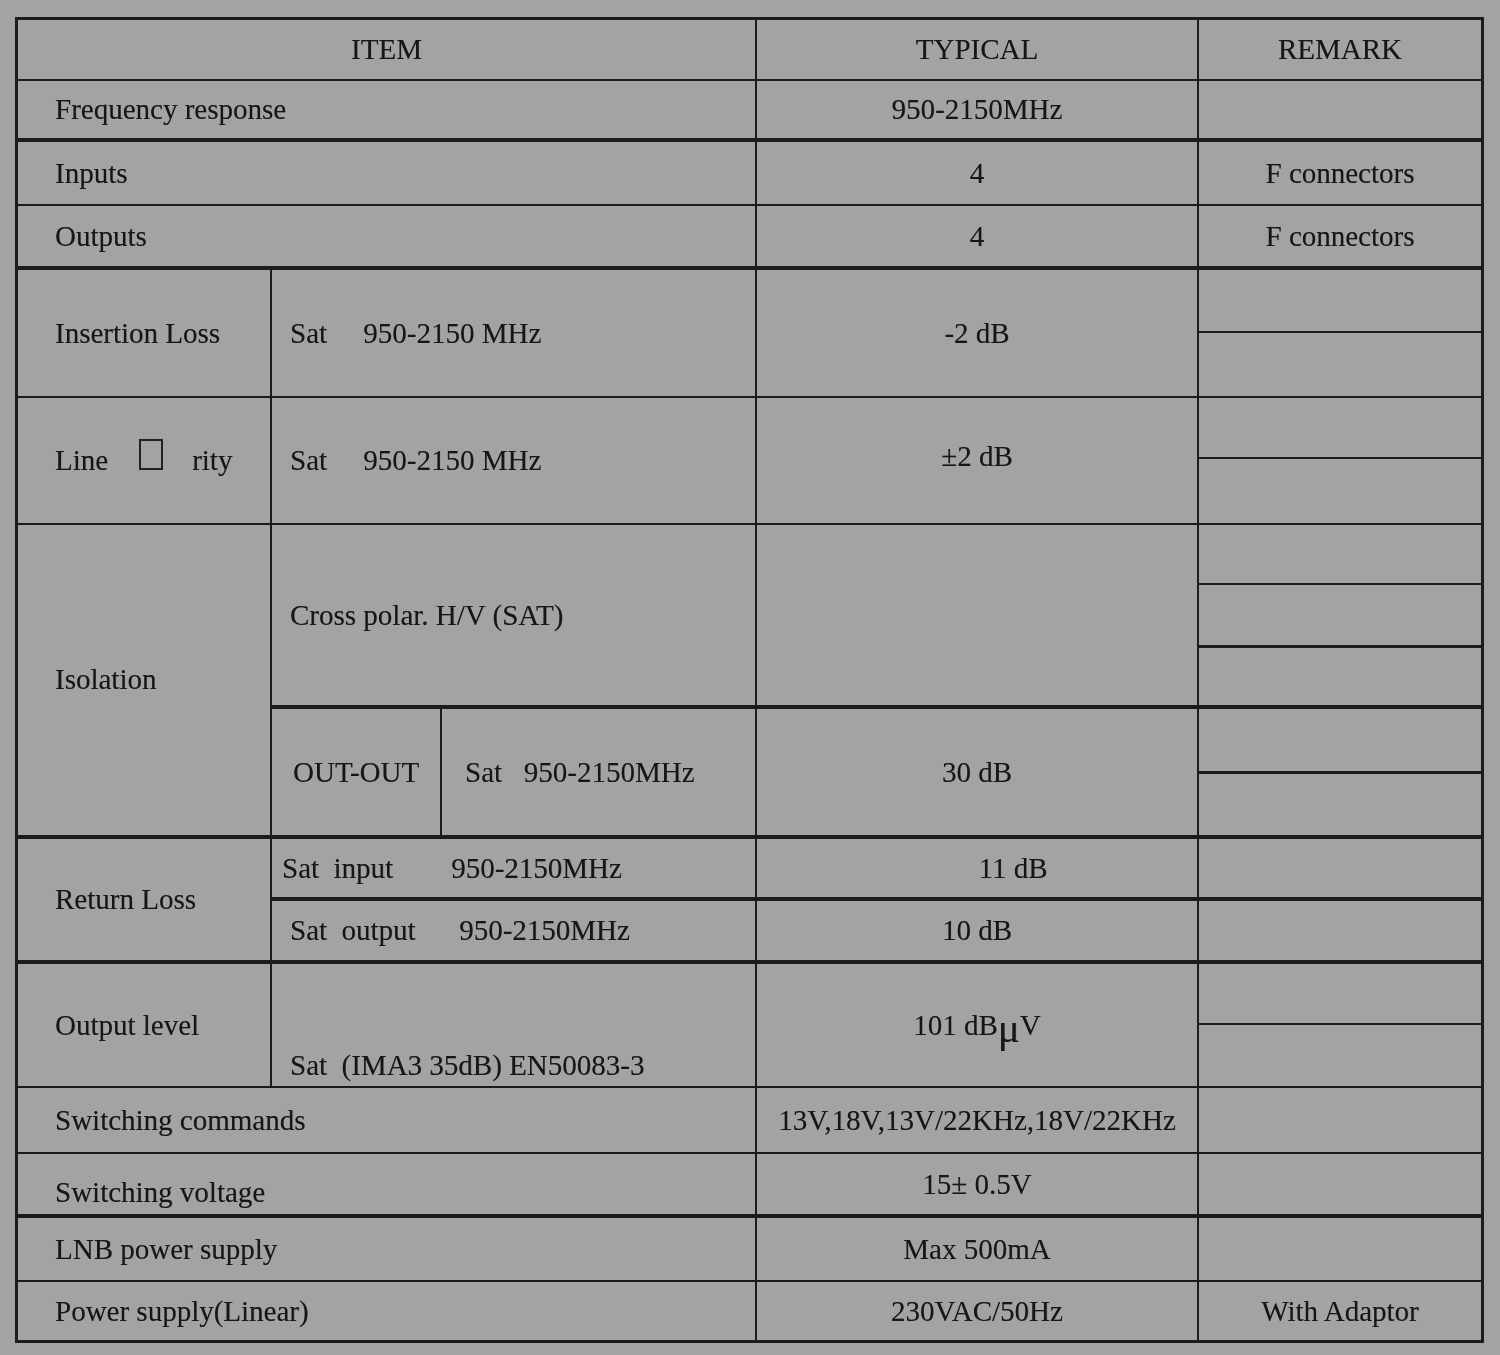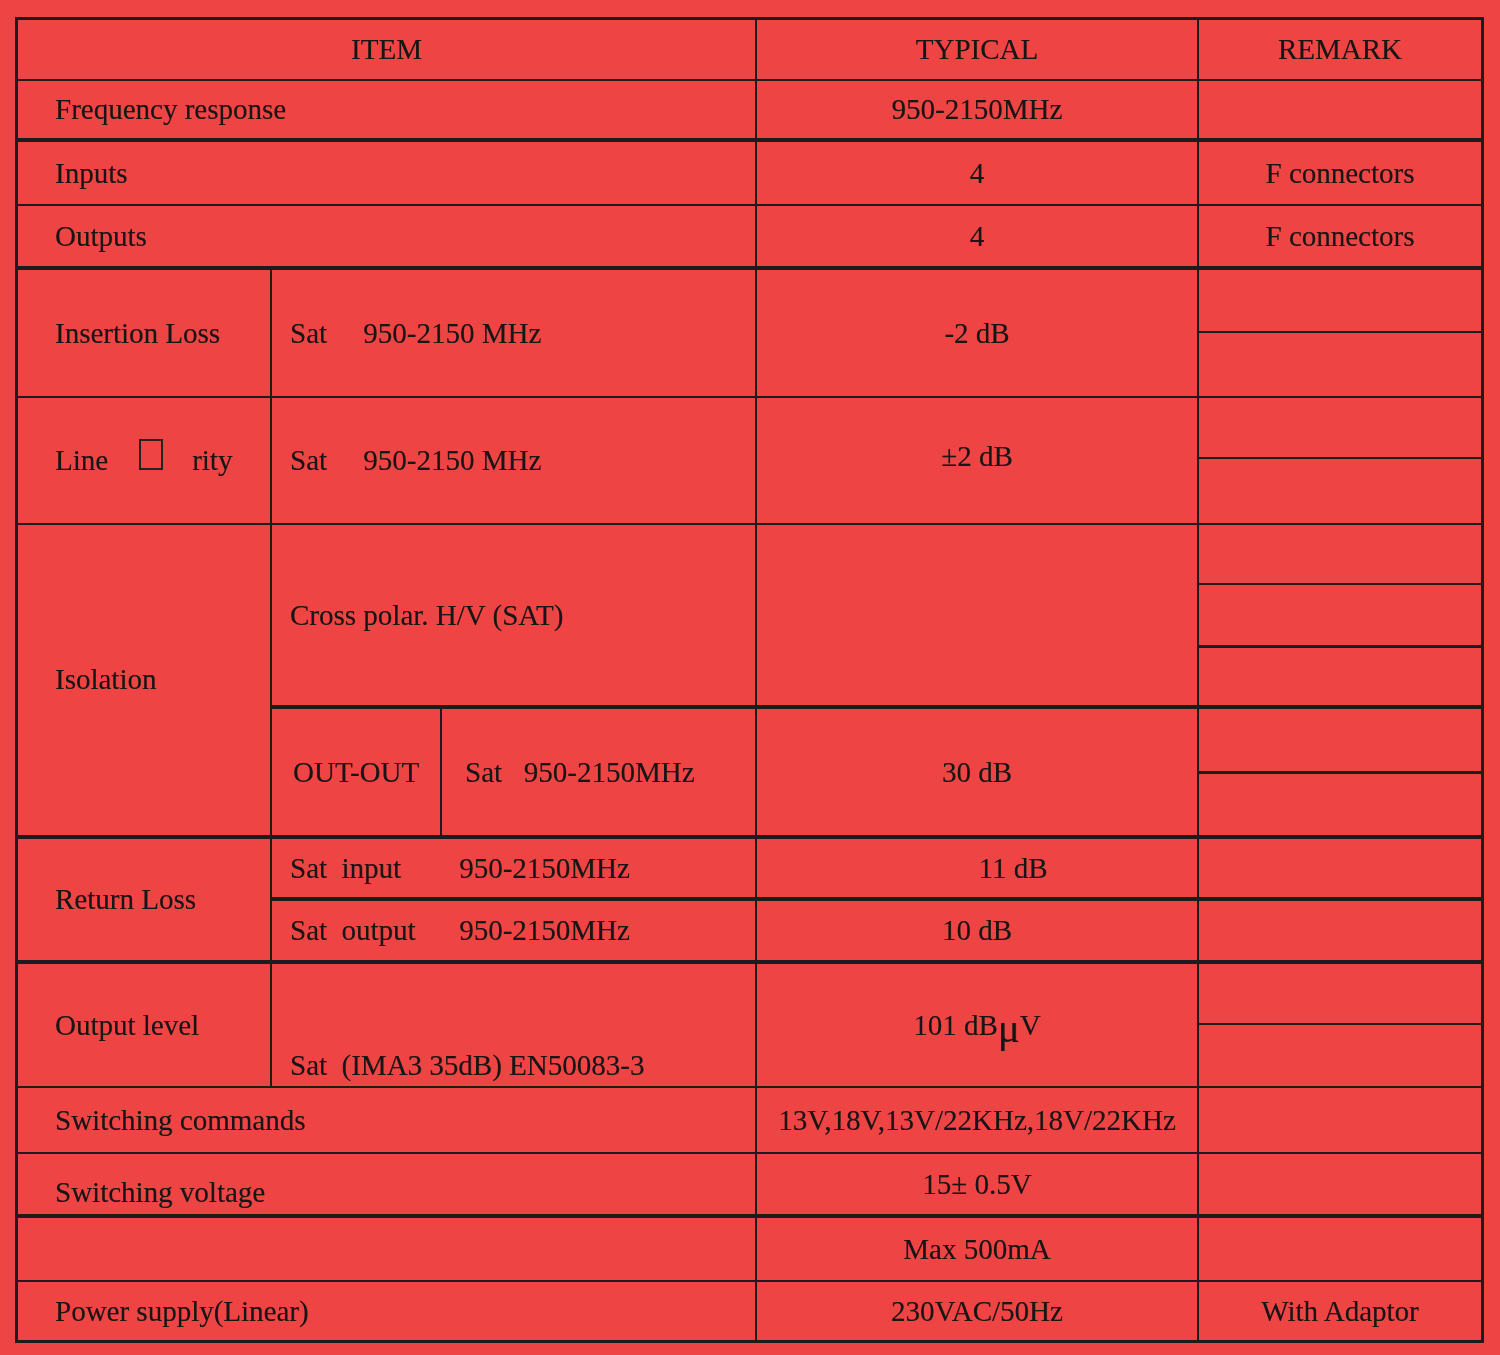--- a/index.html
+++ b/index.html
@@ -1,19 +1,19 @@
 <!DOCTYPE html>
 <html><head>
 <meta charset="utf-8">
 <style>
   html,body{margin:0;padding:0;background:#ffffff;}
   #page{
     position:relative;
     width:1500px;height:1355px;
-    background:#ef4444;
+    background:#a3a3a3;
     font-family:"Liberation Serif", serif;
     color:#161616;
     overflow:hidden;
   }
   .hl,.vl{position:absolute;background:#1c1c1c;}
   .cell{
     position:absolute;
     display:flex;
     align-items:center;
     font-size:29px;
@@ -102,36 +102,37 @@
   <div class="cell left" style="left:290px;top:398px;width:463px;height:125px;">Sat     950-2150 MHz</div>
   <div class="cell center" style="left:757px;top:398px;width:440px;height:116px;">±2 dB</div>
 
   <div class="cell left" style="left:55px;top:523px;width:213px;height:312px;">Isolation</div>
   <div class="cell left" style="left:290px;top:525px;width:463px;height:180px;">Cross polar. H/V (SAT)</div>
   <div class="cell left" style="left:293px;top:709px;width:147px;height:126px;">OUT-OUT</div>
   <div class="cell left" style="left:465px;top:709px;width:288px;height:126px;">Sat   950-2150MHz</div>
   <div class="cell center" style="left:757px;top:709px;width:440px;height:126px;">30 dB</div>
 
   <div class="cell left" style="left:55px;top:839px;width:213px;height:121px;">Return Loss</div>
-  <div class="cell left" style="left:290px;top:839px;width:463px;height:58px;">Sat  input        950-2150MHz</div>
+  <div class="cell left" style="left:282px;top:839px;width:463px;height:58px;">Sat  input        950-2150MHz</div>
   <div class="cell center" style="left:757px;top:839px;width:512px;height:58px;">11 dB</div>
   <div class="cell left" style="left:290px;top:901px;width:463px;height:59px;">Sat  output      950-2150MHz</div>
   <div class="cell center" style="left:757px;top:901px;width:440px;height:59px;">10 dB</div>
 
   <div class="cell left" style="left:55px;top:964px;width:213px;height:122px;">Output level</div>
   <div class="cell left" style="left:290px;top:1004px;width:463px;height:122px;">Sat  (IMA3 35dB) EN50083-3</div>
   <div class="cell center" style="left:757px;top:964px;width:440px;height:122px;">
     <span>101 dB</span><span class="mu">μ</span><span>V</span>
   </div>
 
   <div class="cell left" style="left:55px;top:1088px;width:690px;height:64px;">Switching commands</div>
   <div class="cell center" style="left:757px;top:1088px;width:440px;height:64px;">13V,18V,13V/22KHz,18V/22KHz</div>
 
   <div class="cell left" style="left:55px;top:1154px;width:690px;height:76px;">Switching voltage</div>
   <div class="cell center" style="left:757px;top:1154px;width:440px;height:60px;">15± 0.5V</div>
 
+  <div class="cell left" style="left:55px;top:1218px;width:690px;height:62px;">LNB power supply</div>
   <div class="cell center" style="left:757px;top:1218px;width:440px;height:62px;">Max 500mA</div>
 
   <div class="cell left" style="left:55px;top:1282px;width:690px;height:58px;">Power supply(Linear)</div>
   <div class="cell center" style="left:757px;top:1282px;width:440px;height:58px;">230VAC/50Hz</div>
   <div class="cell center" style="left:1199px;top:1282px;width:282px;height:58px;">With Adaptor</div>
 
 </div>
 
 </body></html>

